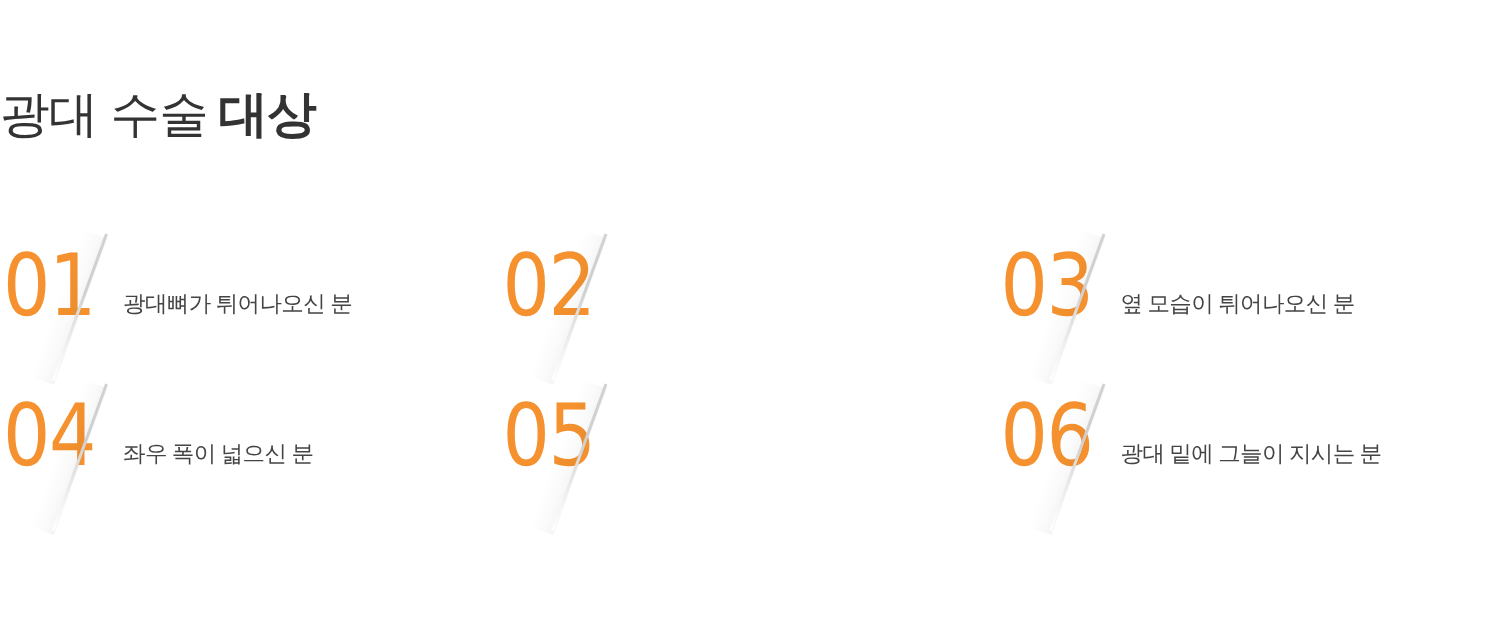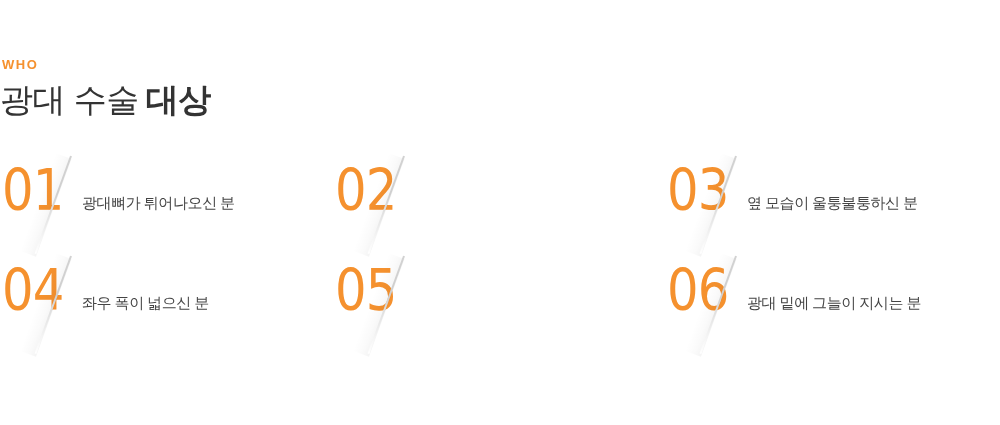--- a/index.html
+++ b/index.html
@@ -142,21 +142,20 @@
     white-space: nowrap;
     font-family: Liberation Serif, serif;
   }
 </style>
 </head>
 <body>
 
 <div class="page">
 
   <div class="header">
-    <div class="eyebrow">WHO</div>
     <h1 class="title">
       <span class="t-light">광대 수술</span><span class="t-strong">대상</span>
     </h1>
   </div>
 
   <div class="grid">
 
     <div class="item">
       <div class="num-wrap">
         <div class="num">01</div>
@@ -179,21 +178,21 @@
     </div>
 
     <div class="item">
       <div class="num-wrap">
         <div class="num">03</div>
         <div class="slash">
           <div class="slash-shade"></div>
           <div class="slash-line"></div>
         </div>
       </div>
-      <div class="item-label">옆 모습이 울퉁불퉁하신 분</div>
+      <div class="item-label">옆 모습이 튀어나오신 분</div>
     </div>
 
     <div class="item">
       <div class="num-wrap">
         <div class="num">04</div>
         <div class="slash">
           <div class="slash-shade"></div>
           <div class="slash-line"></div>
         </div>
       </div>

